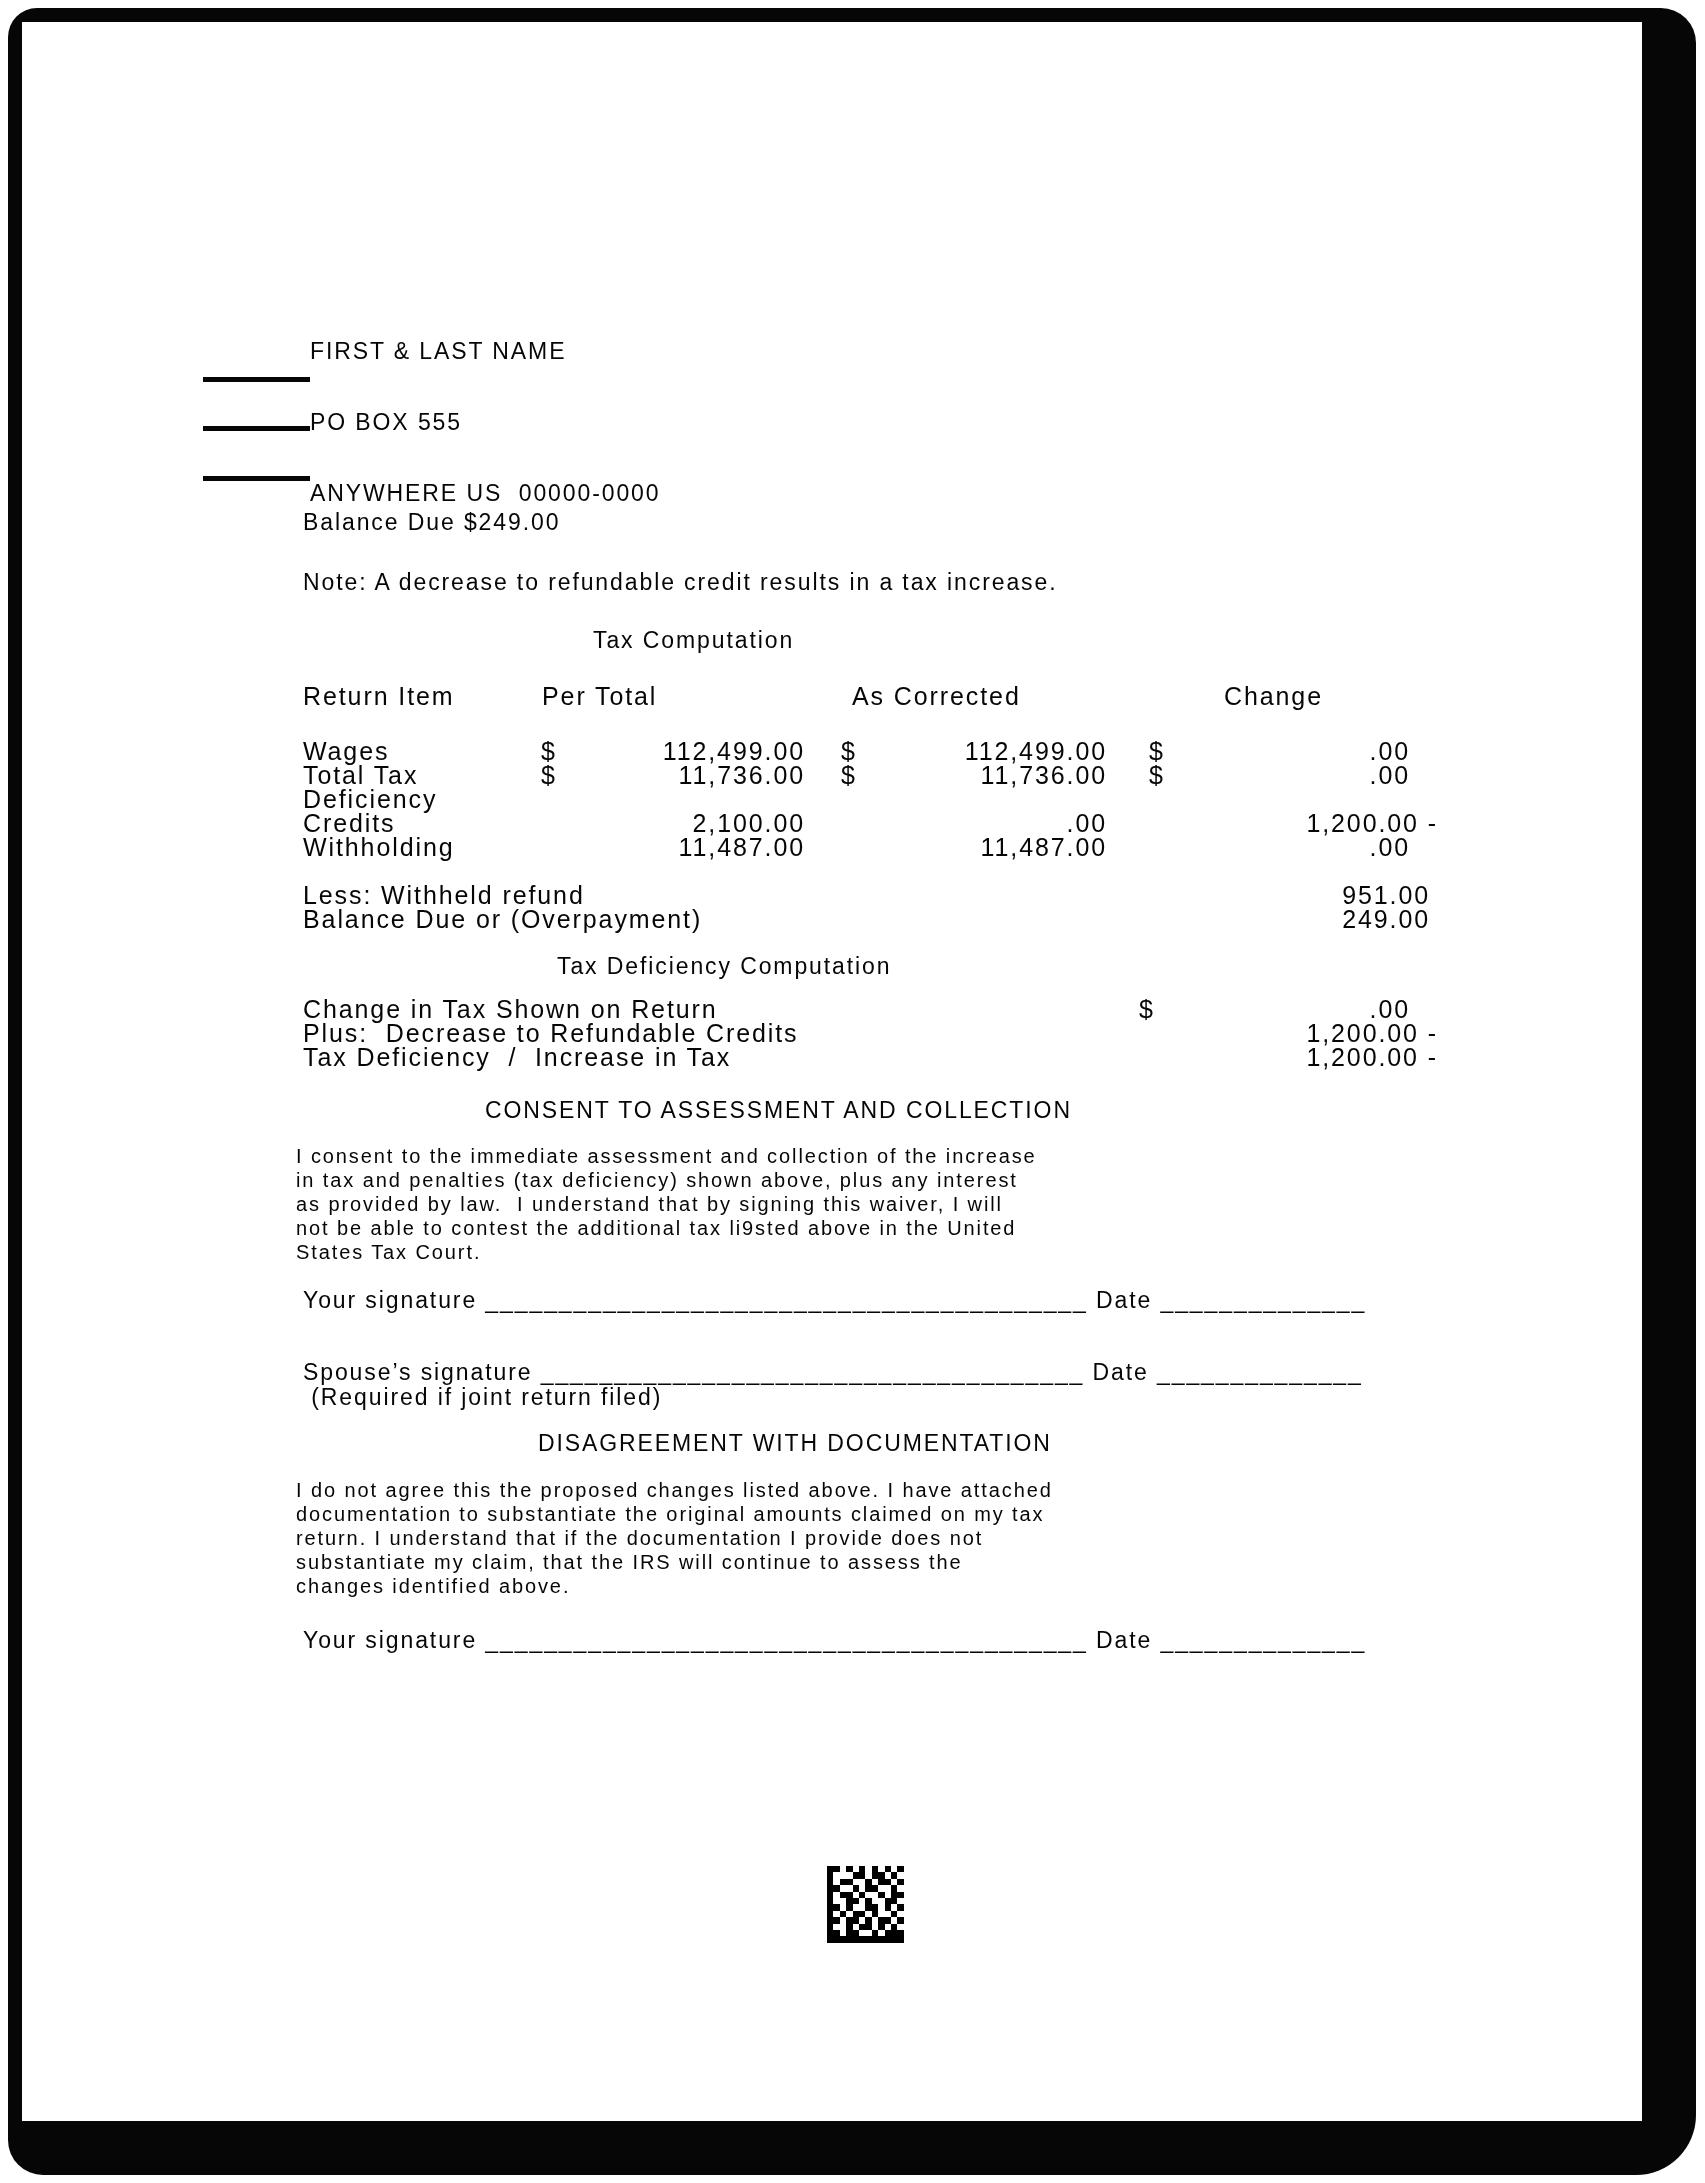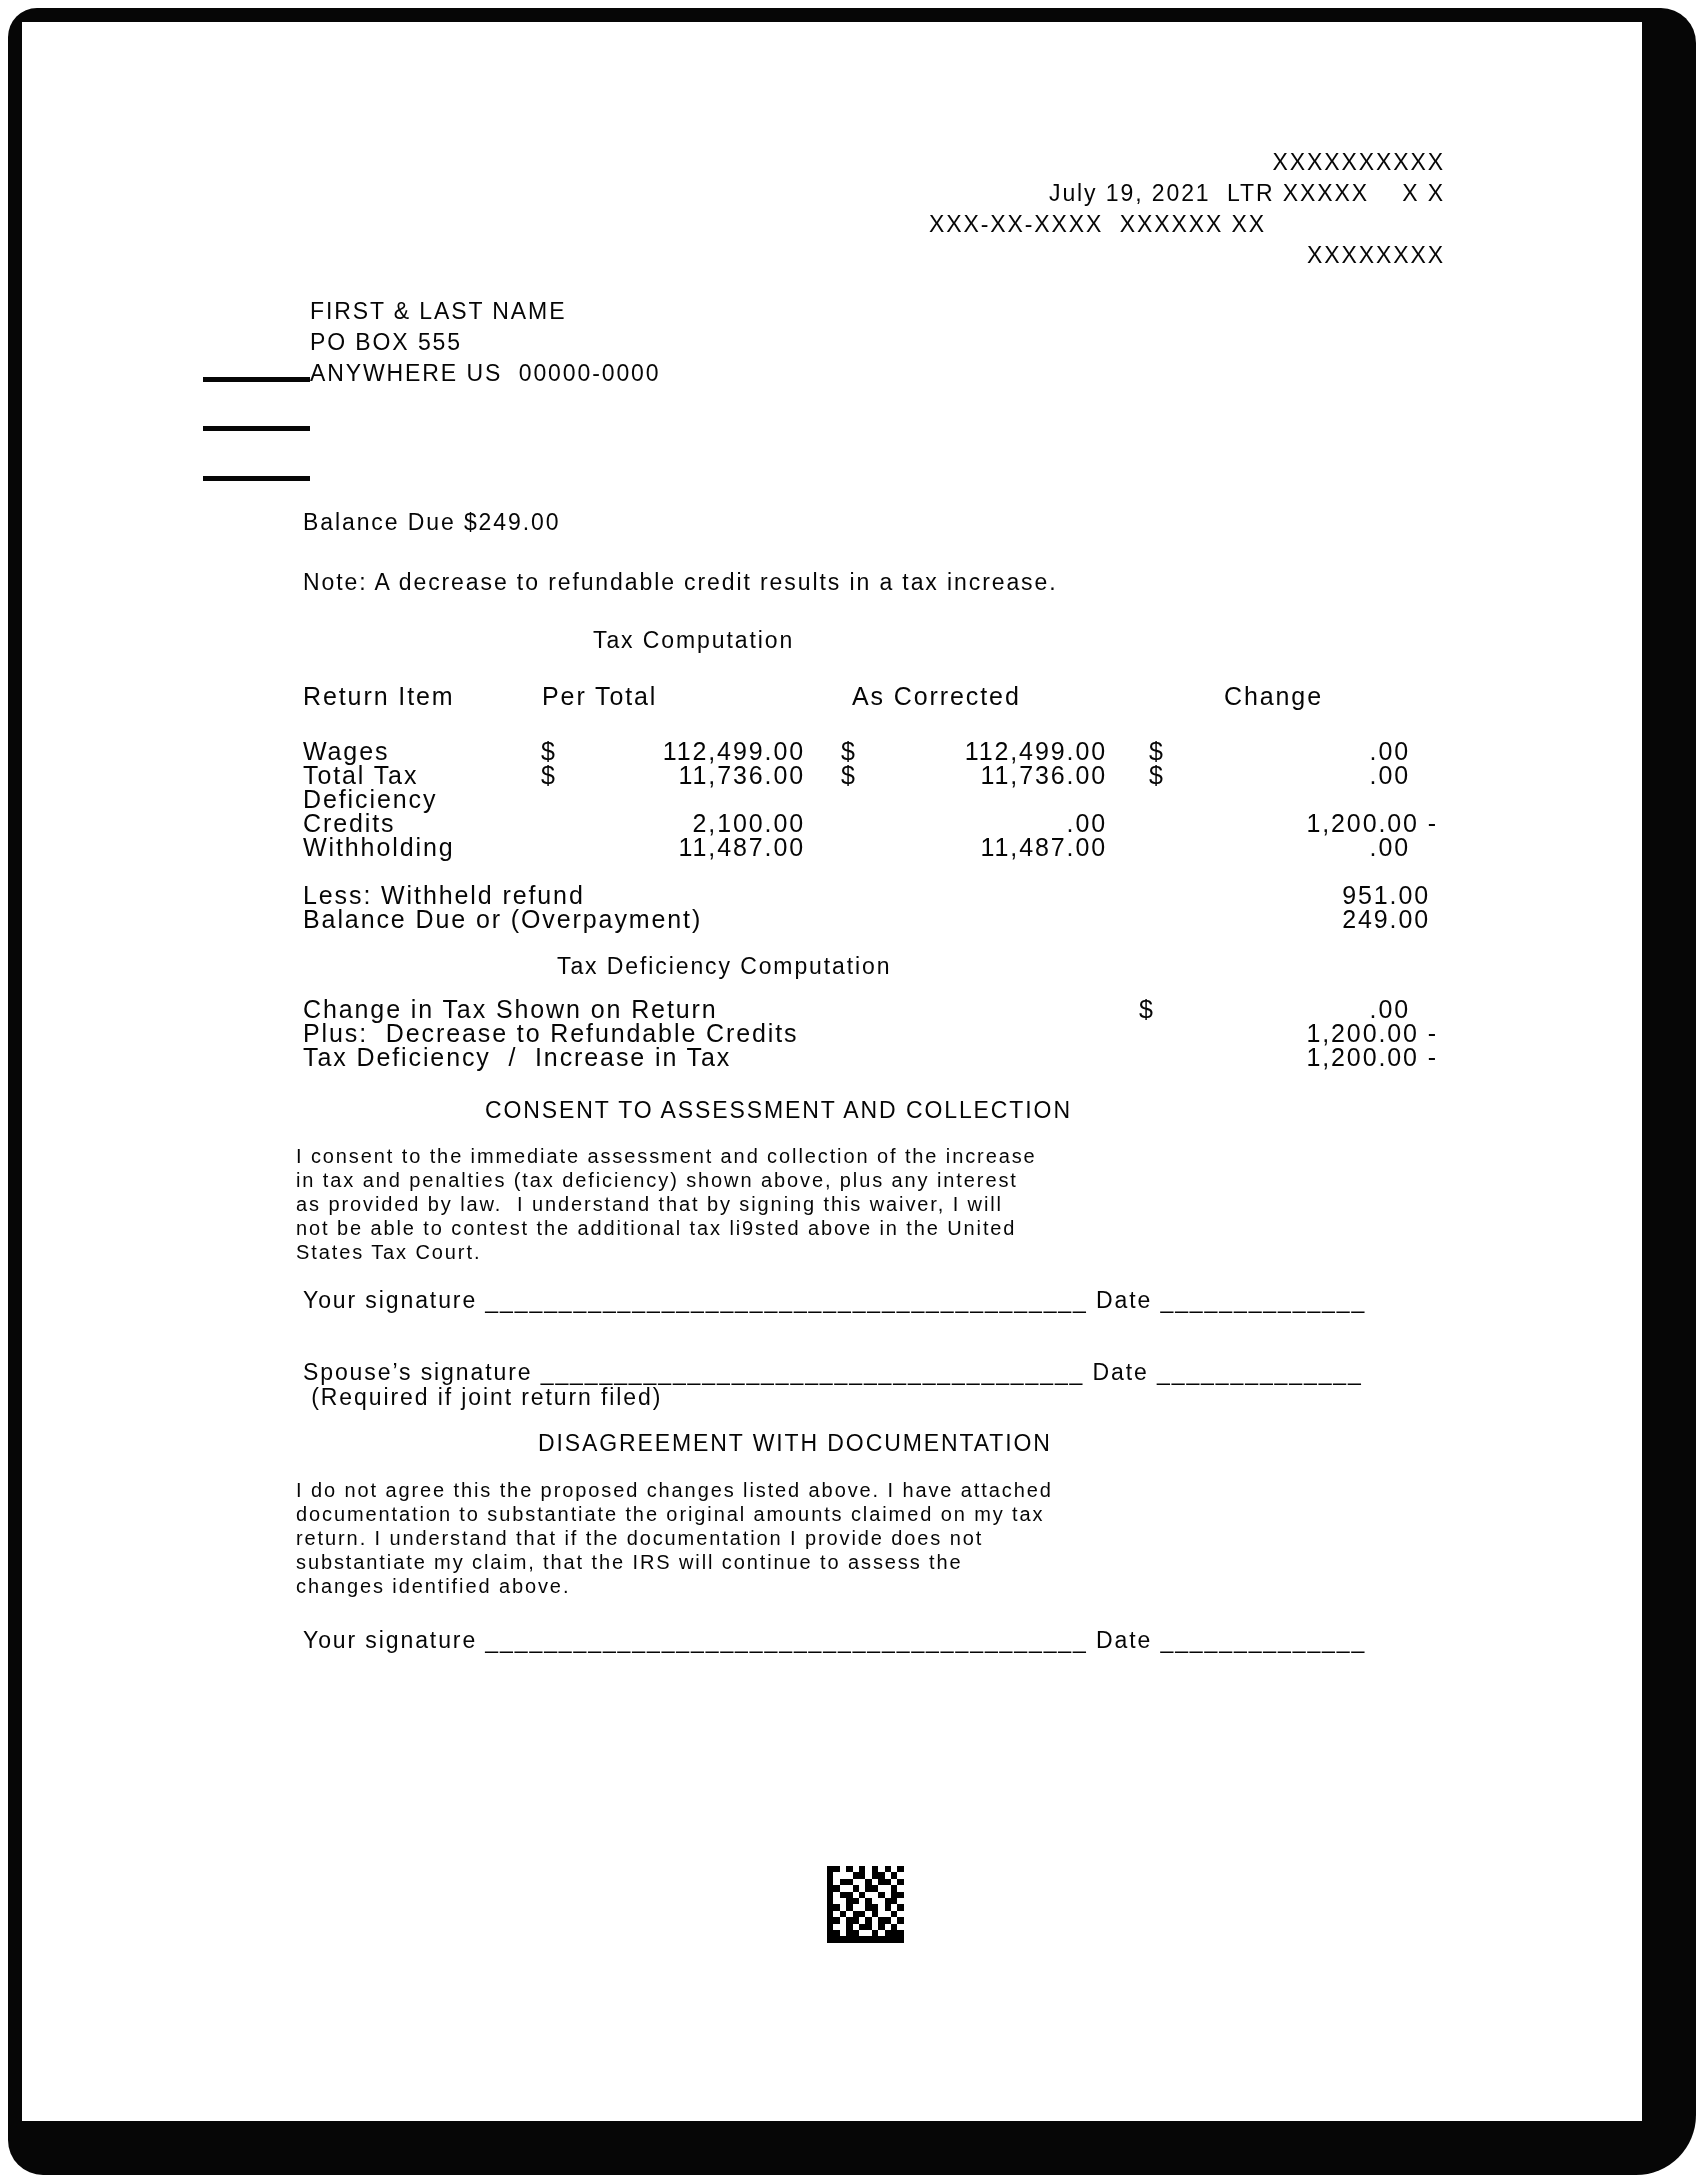--- a/index.html
+++ b/index.html
@@ -15,21 +15,21 @@
     position:absolute; left:22px; top:22px; width:1620px; height:2099px;
     background:#ffffff;
   }
   .line, .hline { position:absolute; white-space:pre; font-size:23px; letter-spacing:1.9px; line-height:31px; }
   .blk { position:absolute; }
   .hdr { left:907px; top:125px; width:516px; }
   .hdr .hline { position:static; display:block; }
   .align-right { text-align:right; }
   .align-left { text-align:left; }
   .recipient { left:288px; top:274px; }
-  .recipient .hline { position:static; display:block; }
+  .recipient .hline { position:static; display:block;margin-top:40px; }
   .margin-bar { position:absolute; left:181px; width:107px; height:4.5px; background:#060606; }
   .rows-wrap { position:absolute; left:0; right:0; }
   .trow { position:relative; height:24px; }
   .drow { position:relative; height:24px; }
   .cell { position:absolute; top:0; white-space:pre; font-size:25px; letter-spacing:1.9px; }
   .c-label { left:281px; }
   .d1 { left:519px; } .d2 { left:819px; } .d3 { left:1127px; } .dd { left:1117px; }
   .a1 { right:837px; } .a2 { right:535px; } .a3 { right:232px; }
   .a3.neg { right:204px; }
   .atot { right:212px; }
@@ -41,26 +41,20 @@
   .bc { width:6.4px; height:6.4px; }
   .bc.on { background:#000; }
 </style>
 </head>
 <body>
 
 <div class="canvas">
   <div class="page-shadow"></div>
   <div class="paper">
 
-    <div class="blk hdr">
-      <div class="hline align-right">XXXXXXXXXX</div>
-      <div class="hline align-right">July 19, 2021  LTR XXXXX    X X</div>
-      <div class="hline align-left">XXX-XX-XXXX  XXXXXX XX</div>
-      <div class="hline align-right">XXXXXXXX</div>
-    </div>
 
     <div class="blk recipient">
       <div class="hline">FIRST &amp; LAST NAME</div>
       <div class="hline">PO BOX 555</div>
       <div class="hline">ANYWHERE US  00000-0000</div>
     </div>
 
     <div class="margin-bar" style="top:355px"></div>
     <div class="margin-bar" style="top:404px"></div>
     <div class="margin-bar" style="top:454px"></div>

